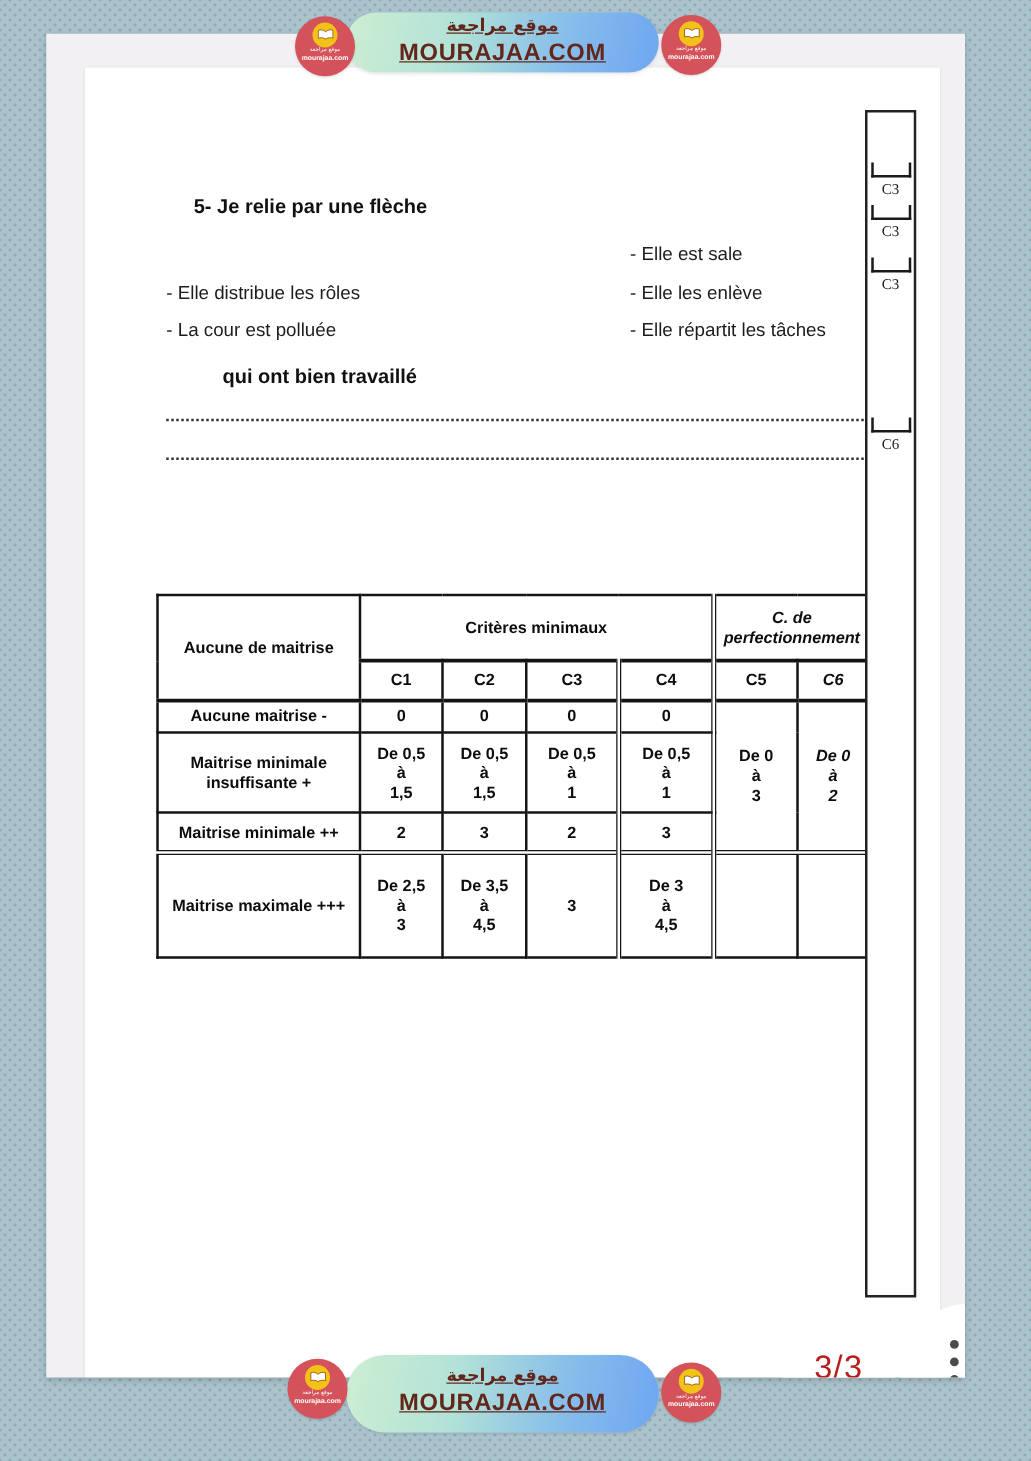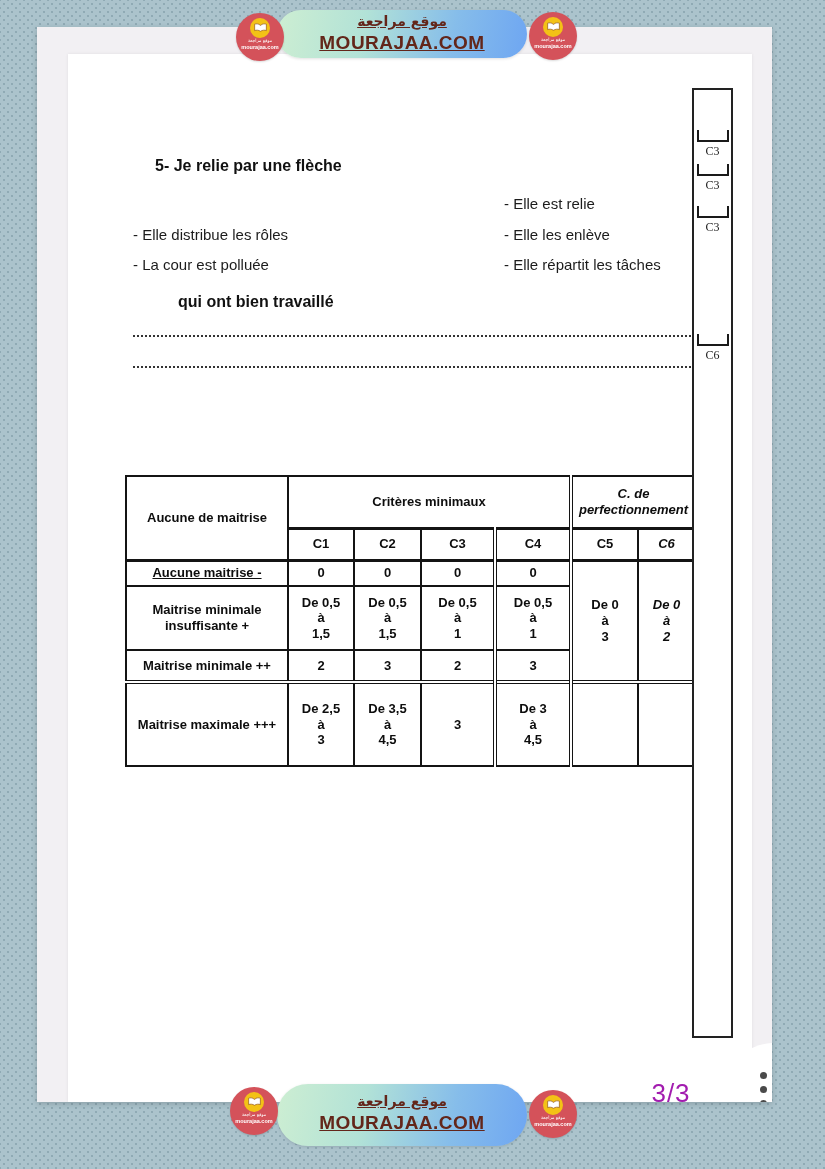--- a/index.html
+++ b/index.html
@@ -57,21 +57,21 @@
     border-left:2px solid #1a1a1a; border-right:2px solid #1a1a1a; border-bottom:2px solid #1a1a1a;
   }
   .mark-label {
     position:absolute; left:0; width:100%; text-align:center;
     font-family:"Liberation Serif", serif; font-size:12px; color:#1a1a1a;
   }
   
   .bubble { position:absolute; background:#ffffff; border-radius:50%; }
   .bubble-page { left:588px; top:1020px; width:92px; height:92px;
     display:flex; align-items:center; justify-content:center; }
-  .page-indicator { font-size:26px; color:#a21caf; letter-spacing:1px; }
+  .page-indicator { font-size:26px; color:#b91c1c; letter-spacing:1px; }
   .bubble-menu { left:683px; top:1016px; width:110px; height:110px; }
   .menu-dot { position:absolute; width:7px; height:7px; border-radius:50%; background:#4a4a4a; left:40px; }
   
   .pill {
     position:absolute; left:277px; width:250px;
     border-radius:31px; text-align:center;
     background:linear-gradient(100deg,#cdeed2 0%,#b2e2d7 35%,#86bdea 70%,#6ea6f2 100%);
     box-shadow:0 1px 3px rgba(0,0,0,.12);
   }
   .pill-top { top:10px; height:48px; border-radius:24px; padding-top:3px; }
@@ -99,21 +99,21 @@
 </style>
 </head>
 <body>
 
 <div class="panel">
   <div class="page">
 
     <div class="ex-title" style="left:87px; top:103px;">5- Je relie par une flèche</div>
     <div class="match-item" style="left:65px; top:172px;">- Elle distribue les rôles</div>
     <div class="match-item" style="left:65px; top:202px;">- La cour est polluée</div>
-    <div class="match-item" style="left:436px; top:141px;">- Elle est relie</div>
+    <div class="match-item" style="left:436px; top:141px;">- Elle est sale</div>
     <div class="match-item" style="left:436px; top:172px;">- Elle les enlève</div>
     <div class="match-item" style="left:436px; top:202px;">- Elle répartit les tâches</div>
 
     <div class="ex-title" style="left:110px; top:239px;">qui ont bien travaillé</div>
     <div class="dotted-line" style="left:65px; top:275px; width:558px;"></div>
     <div class="dotted-line" style="left:65px; top:306px; width:558px;"></div>
 
     <table class="rubric">
       <colgroup>
         <col style="width:162px">
@@ -132,21 +132,21 @@
       </tr>
       <tr>
         <td class="thick-b" style="height:30px;">C1</td>
         <td class="thick-b">C2</td>
         <td class="thick-b">C3</td>
         <td class="dbl-l thick-b">C4</td>
         <td class="dbl-l thick-b">C5</td>
         <td class="dbl-r thick-b">C6</td>
       </tr>
       <tr>
-        <td class="lbl" style="height:26px;text-decoration:underline;">Aucune maitrise -</td>
+        <td class="lbl" style="height:26px;">Aucune maitrise -</td>
         <td>0</td>
         <td>0</td>
         <td>0</td>
         <td class="dbl-l">0</td>
         <td class="dbl-l pre" rowspan="3">De 0
 à
 3</td>
         <td class="dbl-r pre" rowspan="3">De 0
 à
 2</td>

